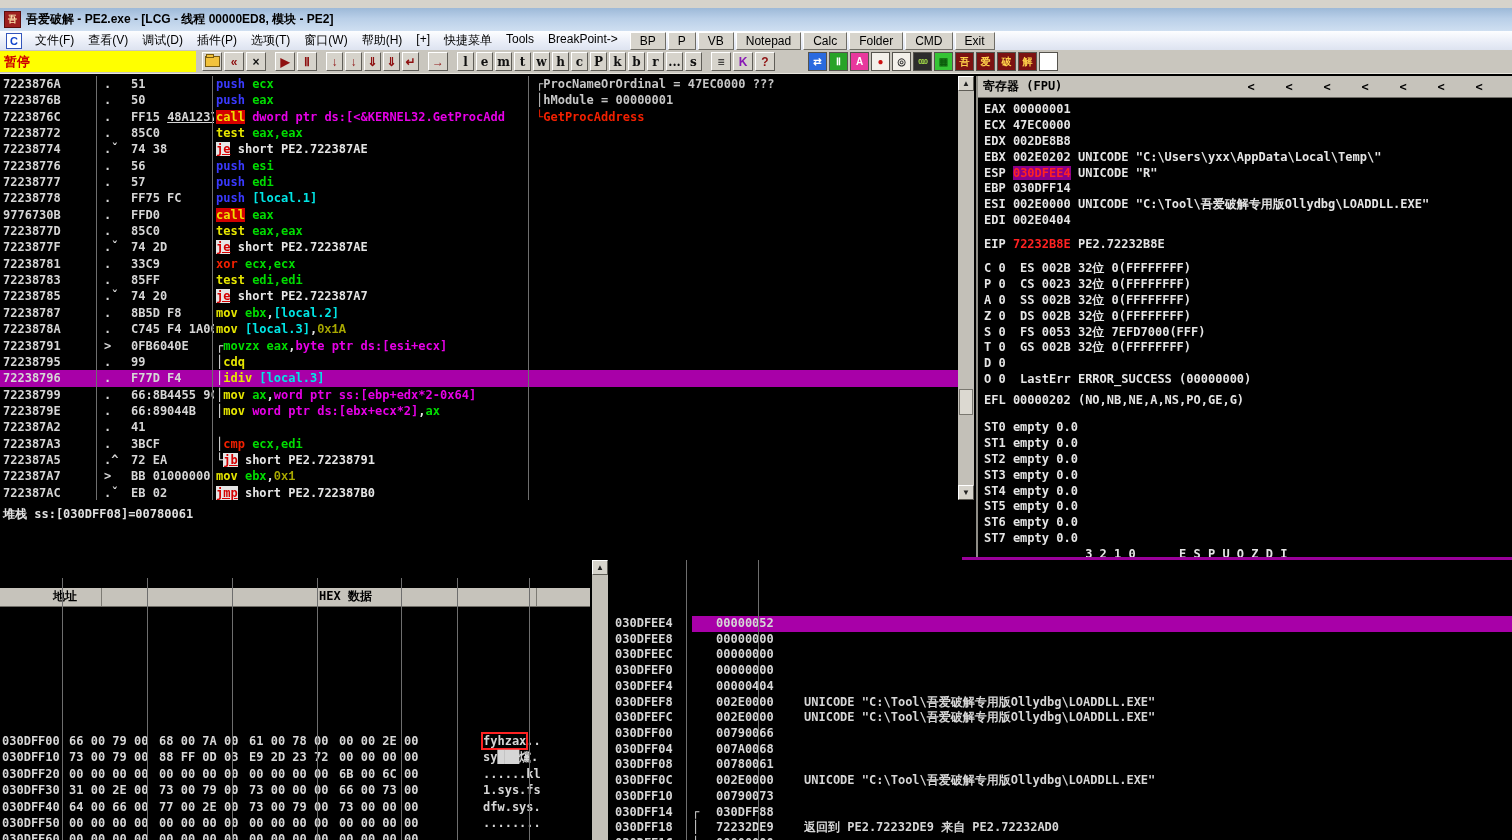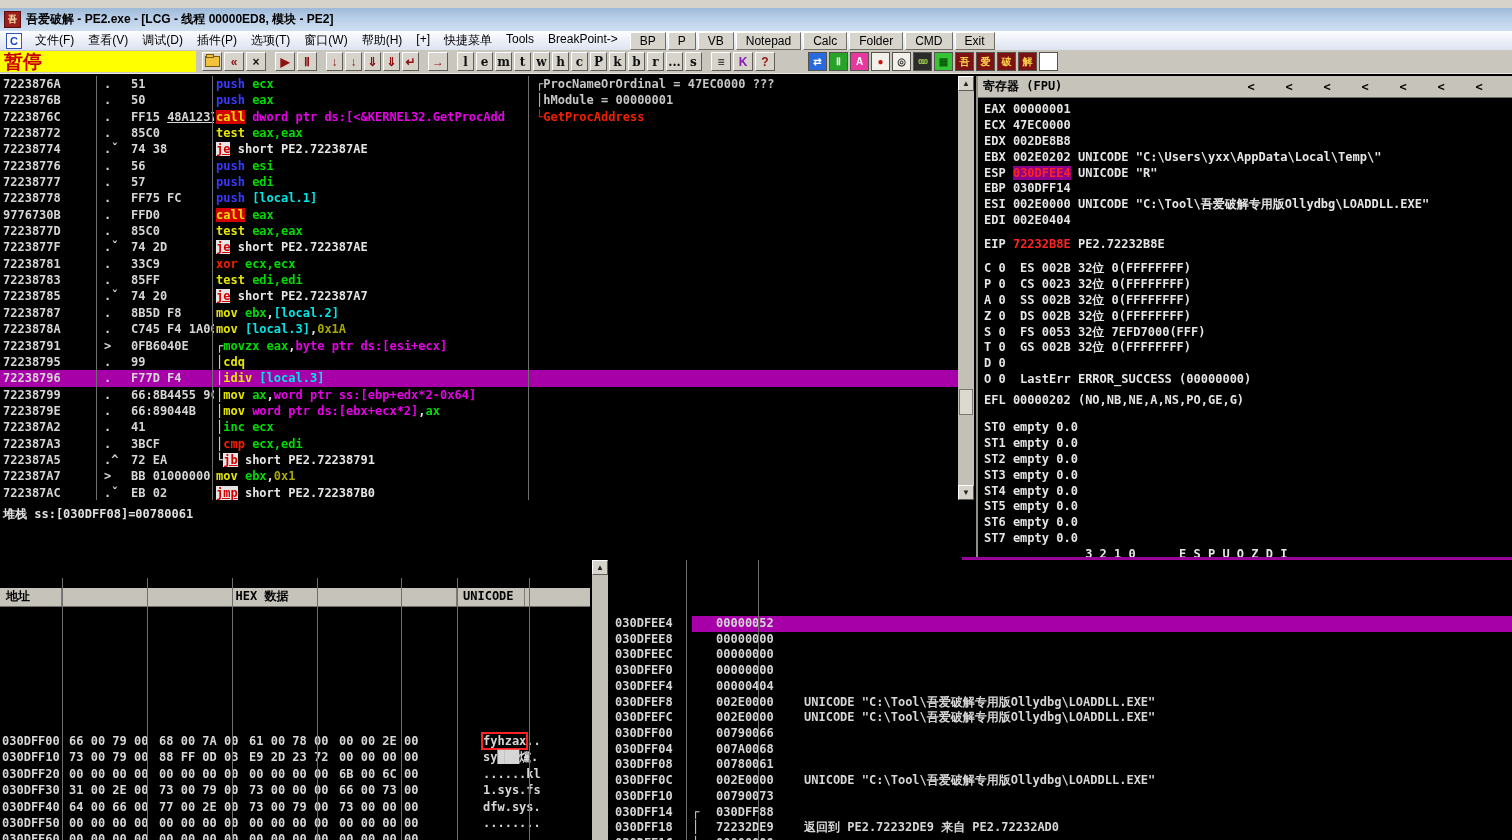--- a/index.html
+++ b/index.html
@@ -20,21 +20,21 @@
   #menu-app-icon{width:14px;height:14px;margin:0 6px 0 6px;background:#fff;border:1px solid #3355bb;
     color:#1144cc;font-weight:bold;font-size:11px;line-height:14px;text-align:center;}
   .mitem{padding:1px 7px;cursor:default;}
   .qbtn{padding:1px 9px;margin:0 1px;background:#d7d4cc;border-top:1px solid #fff;border-left:1px solid #fff;
     border-right:1px solid #6f6d66;border-bottom:1px solid #6f6d66;font-size:12px;}
   #menu-buttons{display:flex;margin-left:4px;}
 
   #toolbar{position:absolute;left:0;top:50px;width:1512px;height:23px;background:#c9c6be;
     border-bottom:2px solid #8f8d86;display:flex;align-items:center;}
   #status-box{width:196px;height:21px;background:#ffff00;color:#cc0000;font-weight:bold;
-    font-size:19px;line-height:21px;padding-left:4px;box-sizing:border-box;font-family:"DejaVu Sans Mono",monospace;}
+    font-size:13px;line-height:21px;padding-left:4px;box-sizing:border-box;font-family:"DejaVu Sans Mono",monospace;}
   .tbtn{width:20px;height:19px;margin:0 1px;background:#d6d3cb;border-top:1px solid #fff;border-left:1px solid #fff;
     border-right:1px solid #5f5d57;border-bottom:1px solid #5f5d57;display:flex;align-items:center;justify-content:center;
     font-size:12px;font-weight:bold;color:#111;box-sizing:border-box;}
   .tbtn.narrow{width:17px;}
   .red{color:#8e1010;}
   .tgap{width:7px;}
   .folder-ico{width:13px;height:9px;background:#f2c23c;border:1px solid #7a5c10;position:relative;}
   .folder-ico:before{content:"";position:absolute;left:0;top:-3px;width:6px;height:2px;background:#f2c23c;border:1px solid #7a5c10;}
   .letter{font-family:"DejaVu Serif",serif;font-weight:bold;font-size:12px;}
   #plugin-icons{position:absolute;left:808px;top:2px;display:flex;}
@@ -51,21 +51,21 @@
   .drow{position:relative;display:flex;height:16.35px;line-height:16.35px;z-index:1;}
   .drow.sel{background:#a800a8;}
   .dc-a{width:97px;padding-left:3px;color:#d6d6d6;flex:none;}
   .dc-b{width:114px;flex:none;display:flex;}
   .dc-p{width:27px;padding-left:4px;color:#d6d6d6;flex:none;}
   .dc-bb{color:#d6d6d6;overflow:hidden;text-align:right;}
   .dc-i{width:316px;flex:none;overflow:hidden;padding-left:2px;}
   .dc-c{flex:1;overflow:hidden;padding-left:4px;}
   .u{text-decoration:underline;}
   .tk-w{color:#e5e5e5;} .tk-g{color:#00dc00;} .tk-b{color:#3a3aff;} .tk-y{color:#e6e600;}
-  .tk-m{color:#e600e6;} .tk-c{color:#00e6e6;} .tk-r{color:#f22000;} .tk-o{color:#a8a800;} .tk-gr{color:#c6c6c6;}
+  .tk-m{color:#e600e6;} .tk-c{color:#00e6e6;} .tk-r{color:#f22000;} .tk-o{color:#a8a800;font-family:Liberation Mono, monospace;} .tk-gr{color:#c6c6c6;}
   .tk-jy{color:#d40000;background:#e5e5e5;text-decoration:underline;} .tk-cr{color:#f0e000;background:#d40000;}
   .tk-esp{color:#ff2222;background:#8a008a;} .tk-eip{color:#ff2222;}
 
   
   .sbar{position:absolute;background:#c3c0b8;}
   .sbtn{position:absolute;left:0;width:100%;height:15px;background:#d6d3cb;border-top:1px solid #fff;border-left:1px solid #fff;
     border-right:1px solid #5f5d57;border-bottom:1px solid #5f5d57;font-size:8px;color:#222;text-align:center;line-height:14px;box-sizing:border-box;}
   .sthumb{position:absolute;left:1px;width:14px;background:#dcd9d1;border:1px solid #7a7870;box-sizing:border-box;}
 
   
@@ -78,21 +78,21 @@
   #reg-title{padding-left:5px;flex:none;}
   #reg-chevrons{display:flex;margin-left:auto;margin-right:14px;}
   #reg-chevrons span{width:38px;text-align:center;font-weight:bold;}
   #reg-body{padding:4px 0 0 6px;}
   .rline{height:15.9px;line-height:15.9px;}
   #reg-divider{position:absolute;left:962px;top:483px;width:550px;height:3px;background:#9a009a;}
 
   
   #dump{left:0;top:486px;width:590px;height:281px;}
   #dump-header{height:18px;background:#c6c3bb;display:flex;color:#000;border-bottom:1px solid #6e6c66;}
-  .dh-cell{border-right:1px solid #7d7b74;padding-left:6px;line-height:17px;box-sizing:border-box;flex:none;}
+  .dh-cell{border-right:1px solid #7d7b74;padding-left:13px;line-height:17px;box-sizing:border-box;flex:none;margin-left:40px;}
   .dmrow{display:flex;height:16.4px;line-height:16.4px;position:relative;z-index:1;}
   .dm-a{width:62px;padding-left:2px;flex:none;color:#d6d6d6;}
   .dm-g{width:85px;padding-left:5px;flex:none;color:#d6d6d6;}
   .dm-g4{width:84px;padding-left:5px;flex:none;color:#d6d6d6;}
   .dm-sp{width:56px;flex:none;}
   .dm-u{width:72px;padding-left:4px;flex:none;color:#d6d6d6;}
   .redbox{border:2px solid #ff2222;margin:-2px;}
 
   
   #stack{left:609px;top:486px;width:903px;height:281px;}
@@ -269,21 +269,21 @@
           <div class="drow term"><span class="dc-a">72238781</span><span class="dc-b"><span class="dc-p">.</span><span class="dc-bb"><span>33C9</span></span></span><span class="dc-i"><span class="tk-r">xor </span><span class="tk-g">ecx,ecx</span></span><span class="dc-c"></span></div>
           <div class="drow term"><span class="dc-a">72238783</span><span class="dc-b"><span class="dc-p">.</span><span class="dc-bb"><span>85FF</span></span></span><span class="dc-i"><span class="tk-y">test </span><span class="tk-g">edi,edi</span></span><span class="dc-c"></span></div>
           <div class="drow term"><span class="dc-a">72238785</span><span class="dc-b"><span class="dc-p">.ˇ</span><span class="dc-bb"><span>74 20</span></span></span><span class="dc-i"><span class="tk-jy">je</span><span class="tk-w"> short PE2.722387A7</span></span><span class="dc-c"></span></div>
           <div class="drow term"><span class="dc-a">72238787</span><span class="dc-b"><span class="dc-p">.</span><span class="dc-bb"><span>8B5D F8</span></span></span><span class="dc-i"><span class="tk-y">mov </span><span class="tk-g">ebx</span><span class="tk-w">,</span><span class="tk-c">[local.2]</span></span><span class="dc-c"></span></div>
           <div class="drow term"><span class="dc-a">7223878A</span><span class="dc-b"><span class="dc-p">.</span><span class="dc-bb"><span>C745 F4 1A000000</span></span></span><span class="dc-i"><span class="tk-y">mov </span><span class="tk-c">[local.3]</span><span class="tk-w">,</span><span class="tk-o">0x1A</span></span><span class="dc-c"></span></div>
           <div class="drow term"><span class="dc-a">72238791</span><span class="dc-b"><span class="dc-p">&gt;</span><span class="dc-bb"><span>0FB6040E</span></span></span><span class="dc-i"><span class="tk-w">┌</span><span class="tk-g">movzx </span><span class="tk-g">eax</span><span class="tk-w">,</span><span class="tk-m">byte ptr ds:[esi+ecx]</span></span><span class="dc-c"></span></div>
           <div class="drow term"><span class="dc-a">72238795</span><span class="dc-b"><span class="dc-p">.</span><span class="dc-bb"><span>99</span></span></span><span class="dc-i"><span class="tk-w">│</span><span class="tk-y">cdq</span></span><span class="dc-c"></span></div>
           <div class="drow term sel"><span class="dc-a">72238796</span><span class="dc-b"><span class="dc-p">.</span><span class="dc-bb"><span>F77D F4</span></span></span><span class="dc-i"><span class="tk-w">│</span><span class="tk-y">idiv </span><span class="tk-c">[local.3]</span></span><span class="dc-c"></span></div>
           <div class="drow term"><span class="dc-a">72238799</span><span class="dc-b"><span class="dc-p">.</span><span class="dc-bb"><span>66:8B4455 9C</span></span></span><span class="dc-i"><span class="tk-w">│</span><span class="tk-y">mov </span><span class="tk-g">ax</span><span class="tk-w">,</span><span class="tk-m">word ptr ss:[ebp+edx*2-0x64]</span></span><span class="dc-c"></span></div>
           <div class="drow term"><span class="dc-a">7223879E</span><span class="dc-b"><span class="dc-p">.</span><span class="dc-bb"><span>66:89044B</span></span></span><span class="dc-i"><span class="tk-w">│</span><span class="tk-y">mov </span><span class="tk-m">word ptr ds:[ebx+ecx*2]</span><span class="tk-w">,</span><span class="tk-g">ax</span></span><span class="dc-c"></span></div>
-          <div class="drow term"><span class="dc-a">722387A2</span><span class="dc-b"><span class="dc-p">.</span><span class="dc-bb"><span>41</span></span></span><span class="dc-i"><span class="tk-w">│</span><span class="tk-g">inc </span><span class="tk-g">ecx</span></span><span class="dc-c"></span></div>
+          <div class="drow term"><span class="dc-a">722387A2</span><span class="dc-b"><span class="dc-p">.</span><span class="dc-bb"><span>41</span></span></span><span class="dc-c"></span></div>
           <div class="drow term"><span class="dc-a">722387A3</span><span class="dc-b"><span class="dc-p">.</span><span class="dc-bb"><span>3BCF</span></span></span><span class="dc-i"><span class="tk-w">│</span><span class="tk-r">cmp </span><span class="tk-g">ecx,edi</span></span><span class="dc-c"></span></div>
           <div class="drow term"><span class="dc-a">722387A5</span><span class="dc-b"><span class="dc-p">.^</span><span class="dc-bb"><span>72 EA</span></span></span><span class="dc-i"><span class="tk-w">└</span><span class="tk-jy">jb</span><span class="tk-w"> short PE2.72238791</span></span><span class="dc-c"></span></div>
           <div class="drow term"><span class="dc-a">722387A7</span><span class="dc-b"><span class="dc-p">&gt;</span><span class="dc-bb"><span>BB 01000000</span></span></span><span class="dc-i"><span class="tk-y">mov </span><span class="tk-g">ebx</span><span class="tk-w">,</span><span class="tk-o">0x1</span></span><span class="dc-c"></span></div>
           <div class="drow term"><span class="dc-a">722387AC</span><span class="dc-b"><span class="dc-p">.ˇ</span><span class="dc-bb"><span>EB 02</span></span></span><span class="dc-i"><span class="tk-jy">jmp</span><span class="tk-w"> short PE2.722387B0</span></span><span class="dc-c"></span></div>
         </div>
     </div>
 
     <div class="sbar" style="left:958px;top:2px;width:16px;height:424px;">
       <div class="sbtn" style="top:0;">▲</div>
       <div class="sthumb" style="top:313px;height:26px;"></div>

